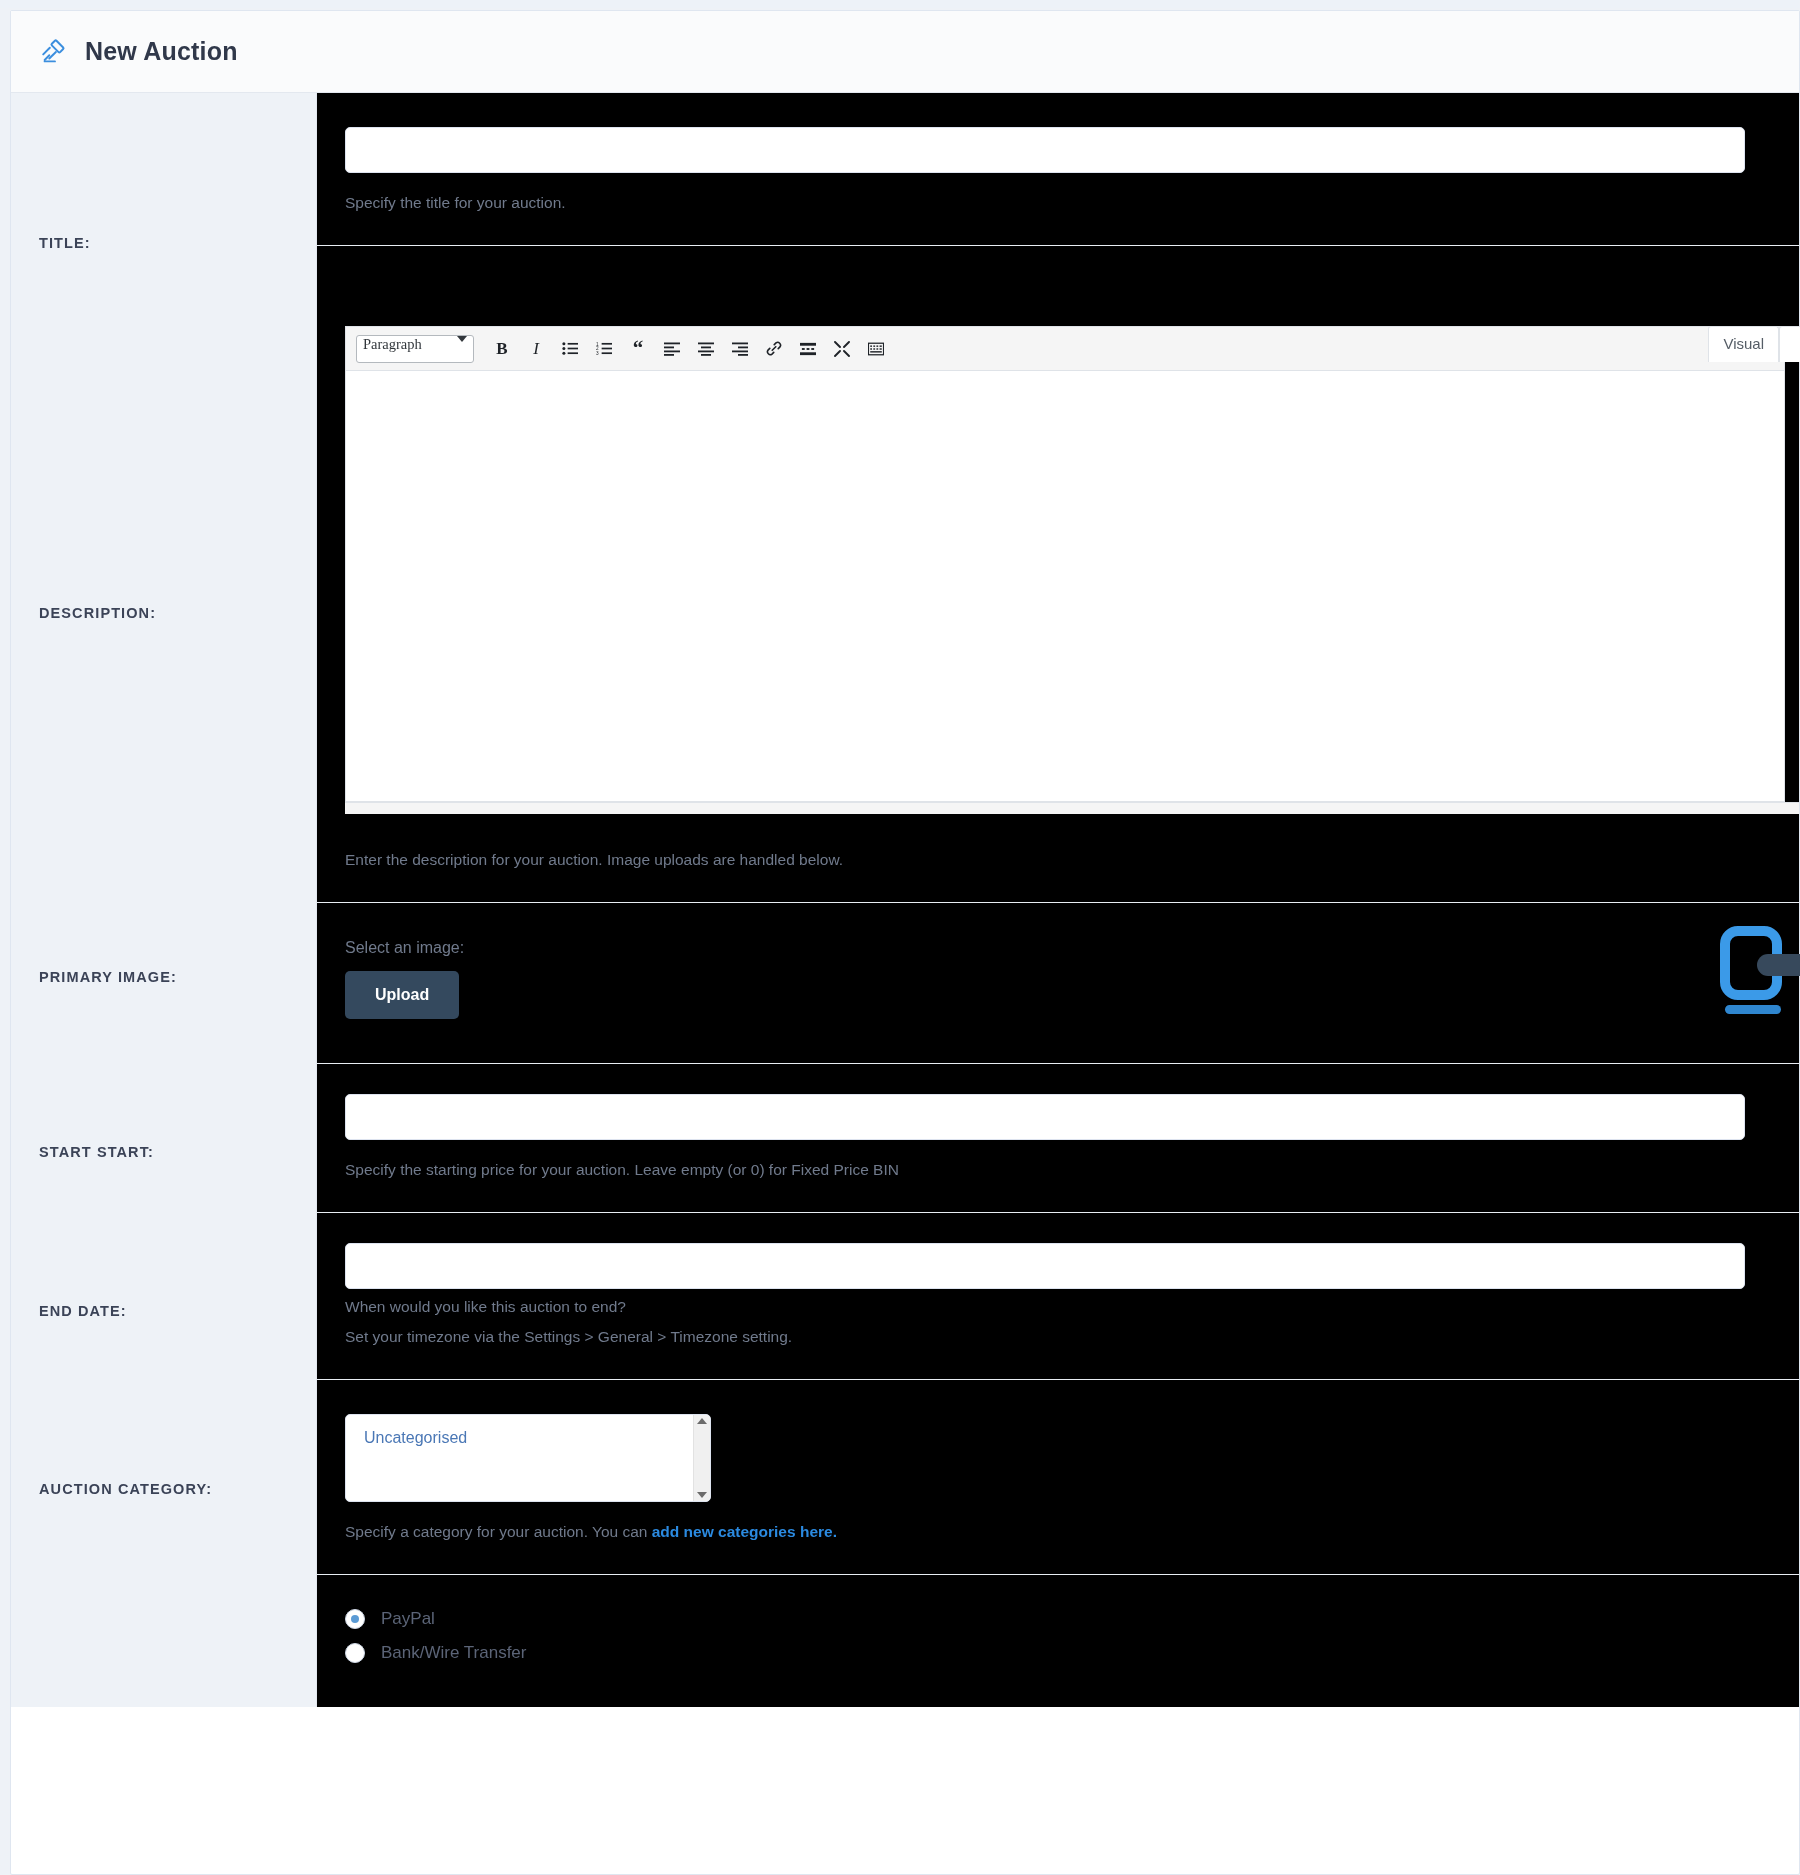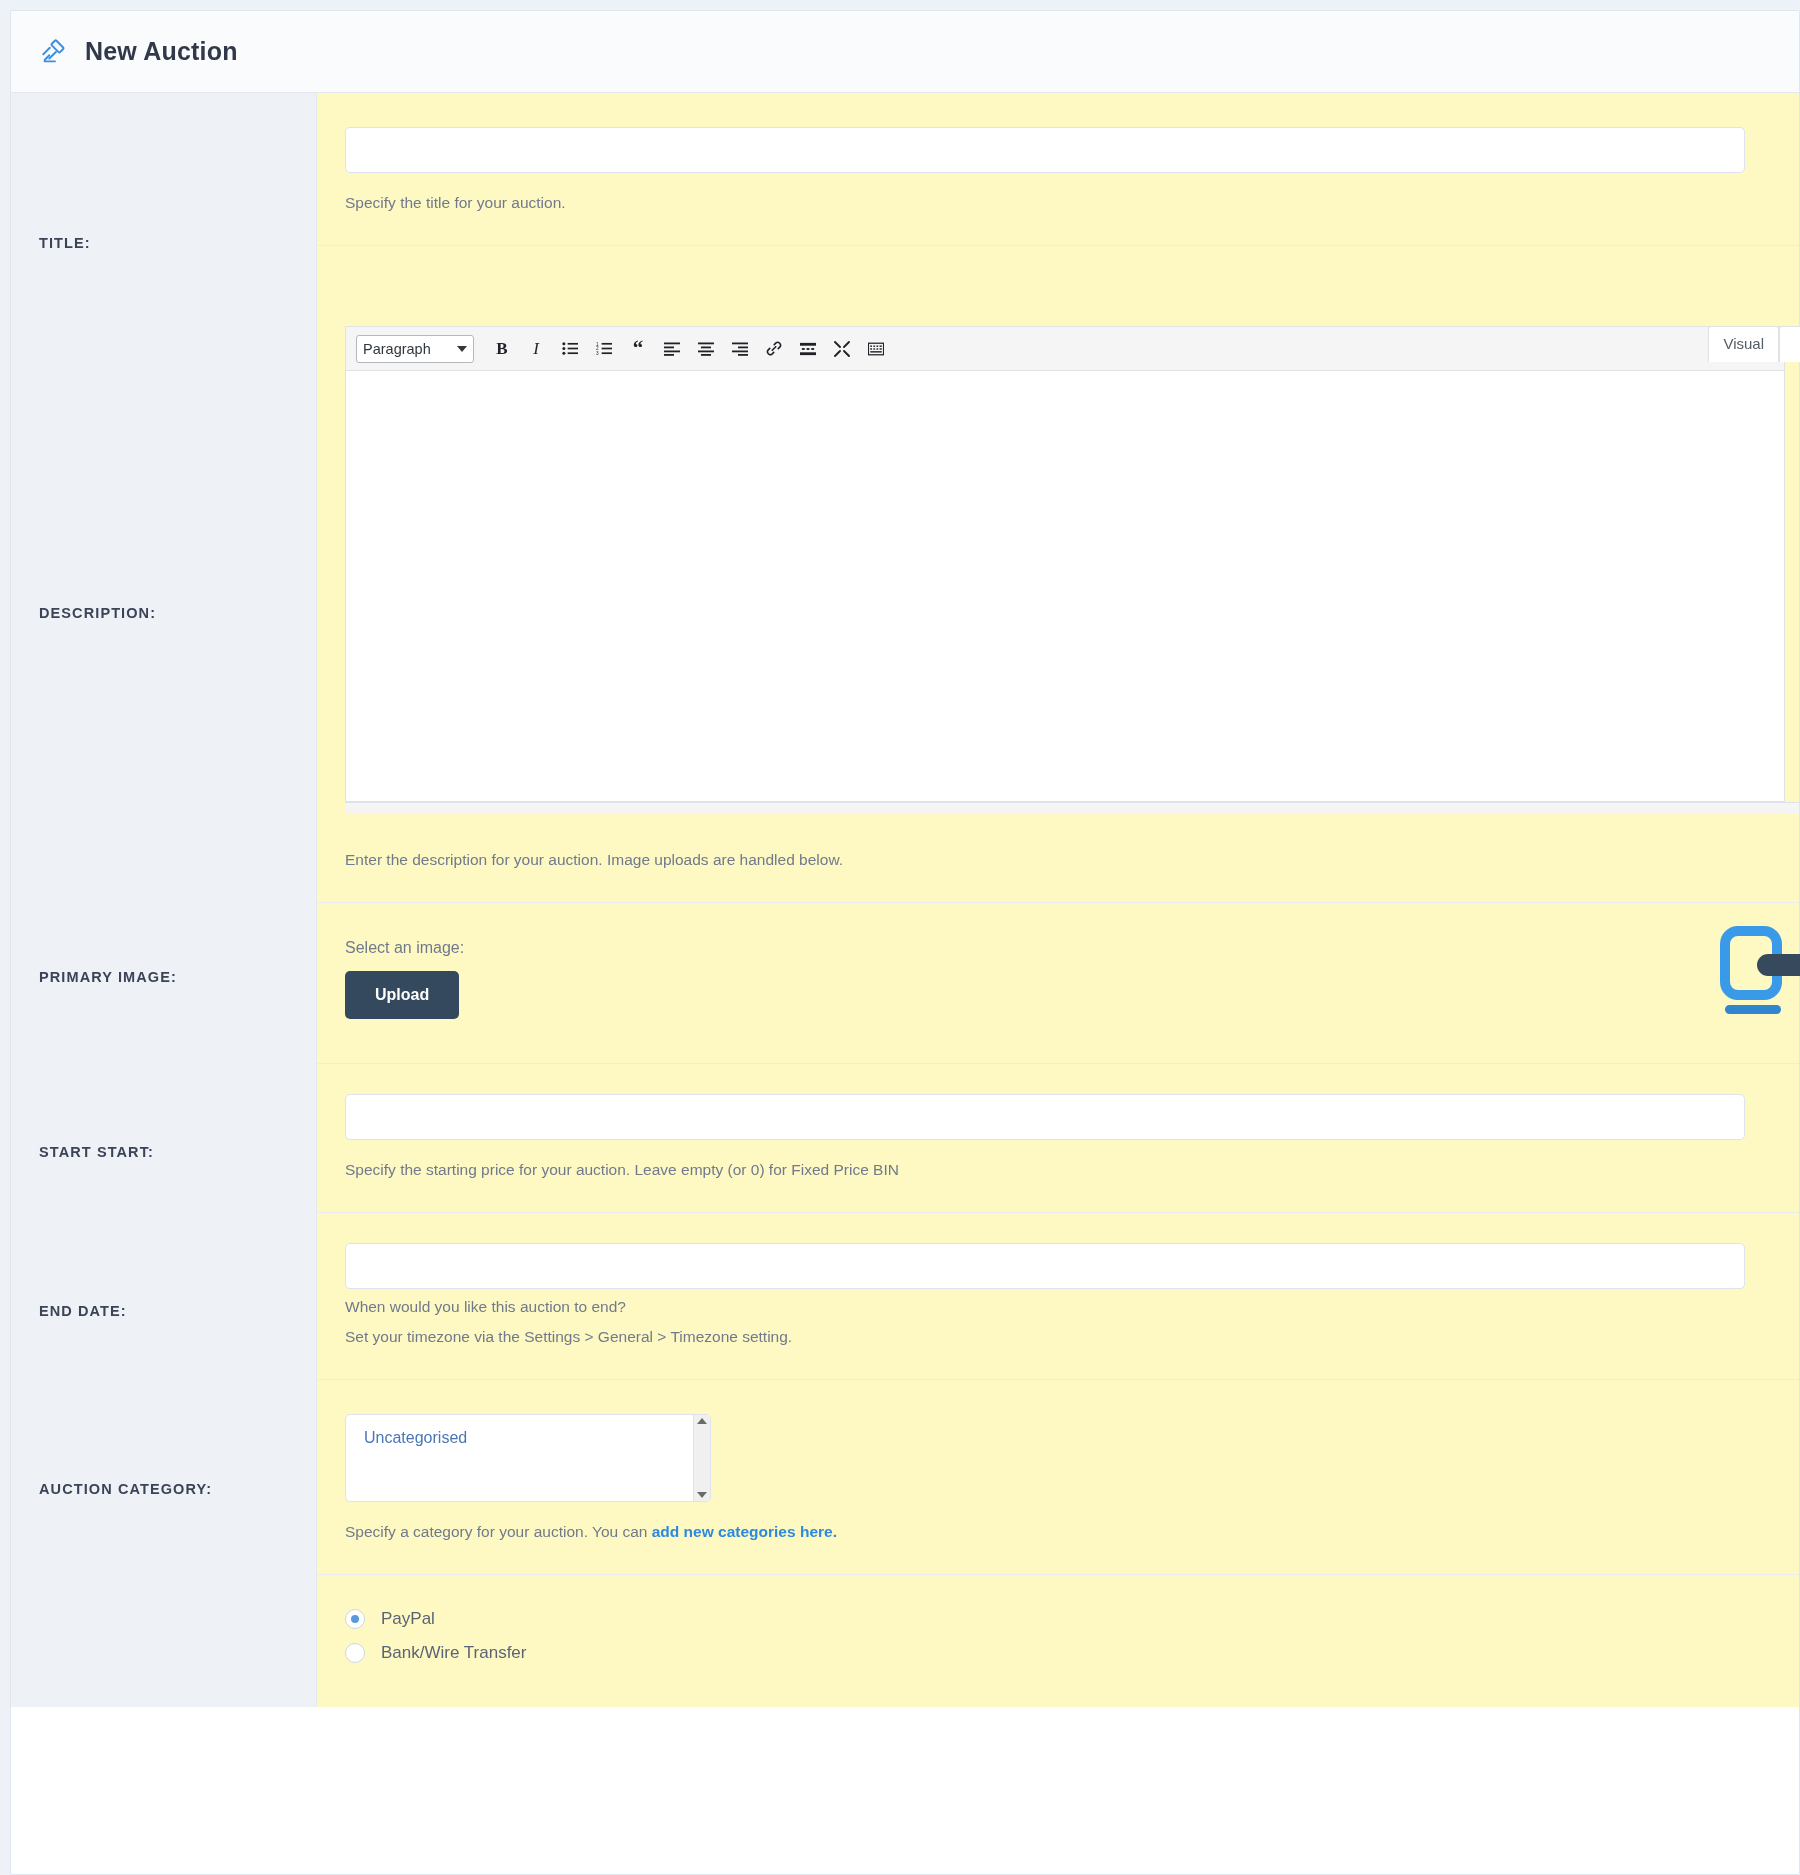--- a/index.html
+++ b/index.html
@@ -48,21 +48,21 @@
   }
   
   .body-split { display: flex; align-items: stretch; }
   .rail {
     width: 306px;
     flex: 0 0 306px;
     background: #eef2f7;
     border-right: 1px solid #e3e8ef;
     position: relative;
   }
-  .fields { flex: 1 1 auto; position: relative; background: #fef9c3; }
+  .fields { flex: 1 1 auto; position: relative; background: #000000; }
 
   .field-row {
     border-bottom: 1px solid #e8edf3;
     position: relative;
     padding: 0 0 0 28px;
   }
   .field-row:last-child { border-bottom: none; }
 
   .rail-label {
     position: absolute;
@@ -131,24 +131,24 @@
     height: 44px;
   }
   .para-select {
     height: 28px;
     min-width: 118px;
     border: 1px solid #b4b9be;
     border-radius: 3px;
     background: #fff;
     font-size: 14.5px;
     color: #32373c;
-    font-family: Liberation Sans, sans-serif;
+    font-family: Liberation Serif, serif;
     padding: 0 6px;
     display: flex;
-    align-items: center;
+    align-items: flex-start;
     justify-content: space-between;
     margin-right: 8px;
   }
   .para-select .caret {
     width: 0; height: 0;
     border-left: 5px solid transparent;
     border-right: 5px solid transparent;
     border-top: 6px solid #32373c;
     margin-left: 10px;
   }

